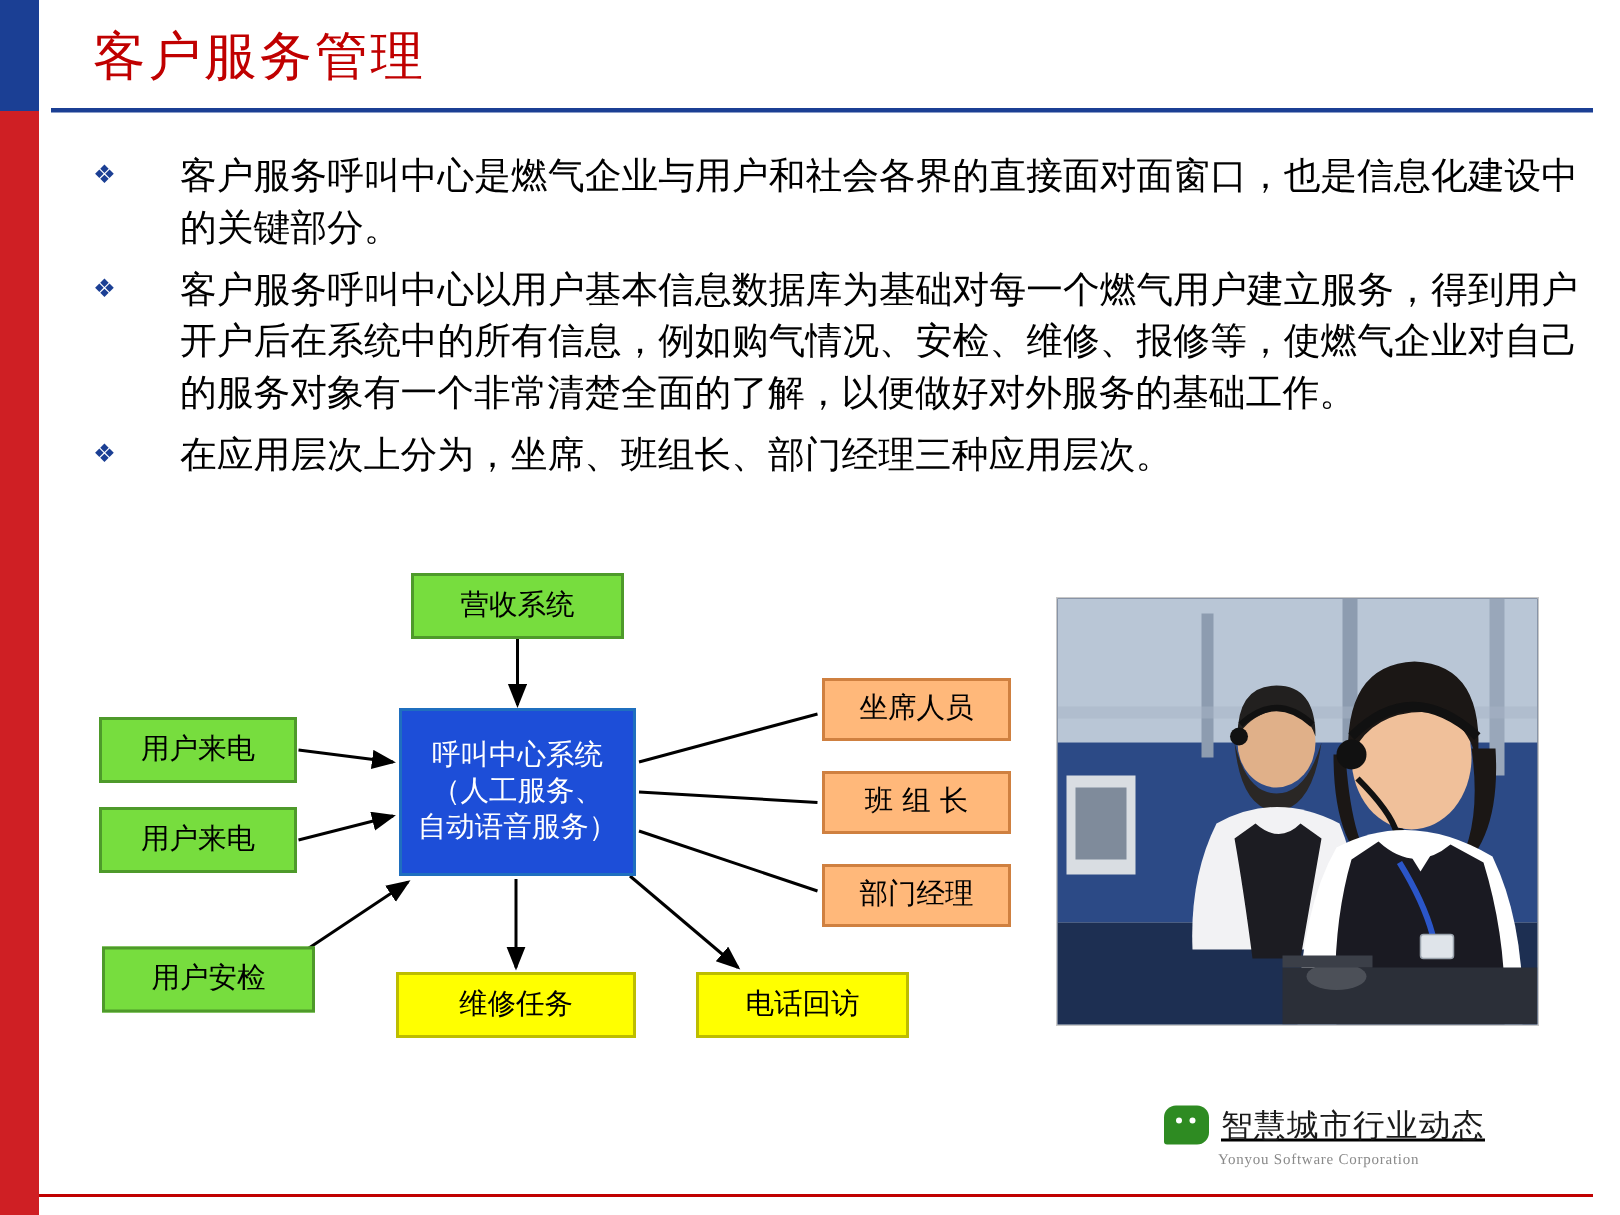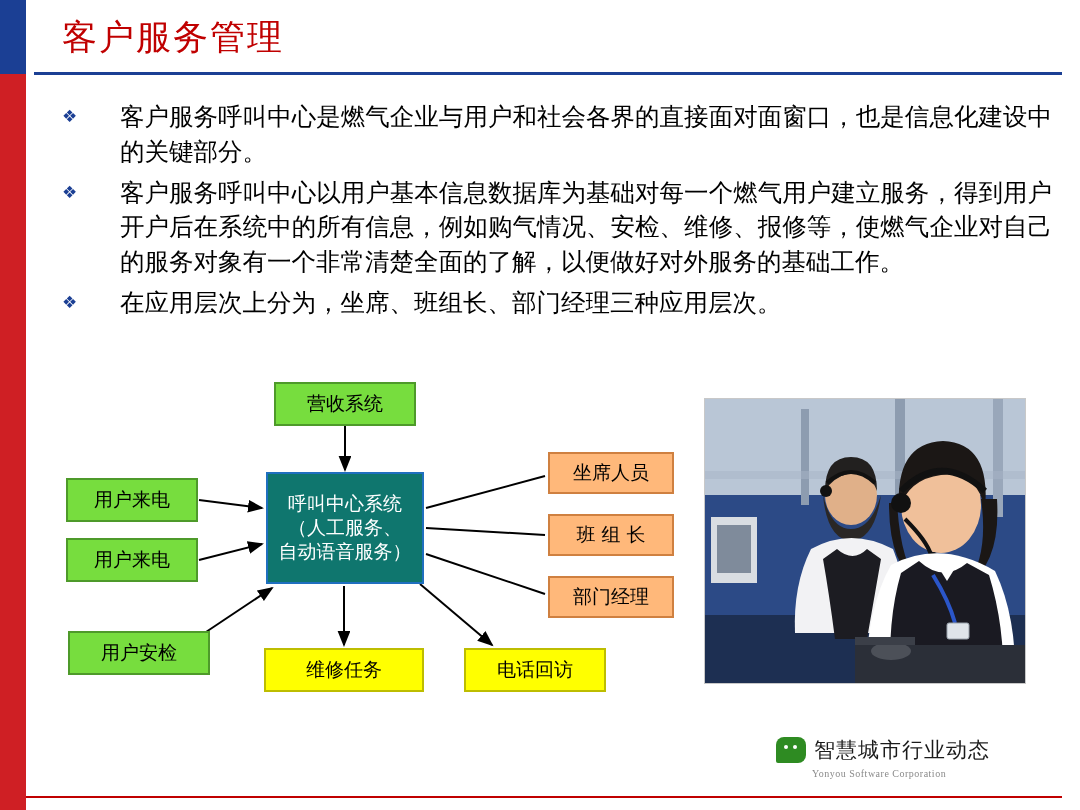--- a/index.html
+++ b/index.html
@@ -100,21 +100,21 @@
     display: flex;
     align-items: center;
     justify-content: center;
     text-align: center;
     font-size: 19px;
     color: #000000;
     font-family: "DejaVu Sans", sans-serif;
     line-height: 1.25;
   }
   .node.green  { background: #77dd3e; border-color: #4e9a2a; }
-  .node.blue   { background: #0f766e; border-color: #1f6fbf; color: #ffffff; }
+  .node.blue   { background: #1d4ed8; border-color: #1f6fbf; color: #ffffff; }
   .node.orange { background: #ffb87a; border-color: #cf8040; }
   .node.yellow { background: #ffff00; border-color: #bdbd00; }
 
   .n-revenue  { left: 274px; top: 14px;  width: 142px; height: 44px; }
   .n-call1    { left: 66px;  top: 110px; width: 132px; height: 44px; }
   .n-call2    { left: 66px;  top: 170px; width: 132px; height: 44px; }
   .n-center   { left: 266px; top: 104px; width: 158px; height: 112px; font-size: 19px; }
   .n-seat     { left: 548px; top: 84px;  width: 126px; height: 42px; }
   .n-leader   { left: 548px; top: 146px; width: 126px; height: 42px; }
   .n-manager  { left: 548px; top: 208px; width: 126px; height: 42px; }
@@ -143,20 +143,21 @@
     background: #2b3f6b;
   }
   .photo svg { display: block; }
   
   .footer-logo {
     position: absolute;
     left: 776px;
     top: 736px;
     display: flex;
     align-items: center;
+    text-decoration: underline;
   }
   .wechat-icon {
     width: 30px;
     height: 26px;
     background: #2e8b22;
     border-radius: 8px 8px 8px 2px;
     position: relative;
     margin-right: 8px;
   }
   .wechat-icon:before, .wechat-icon:after {

